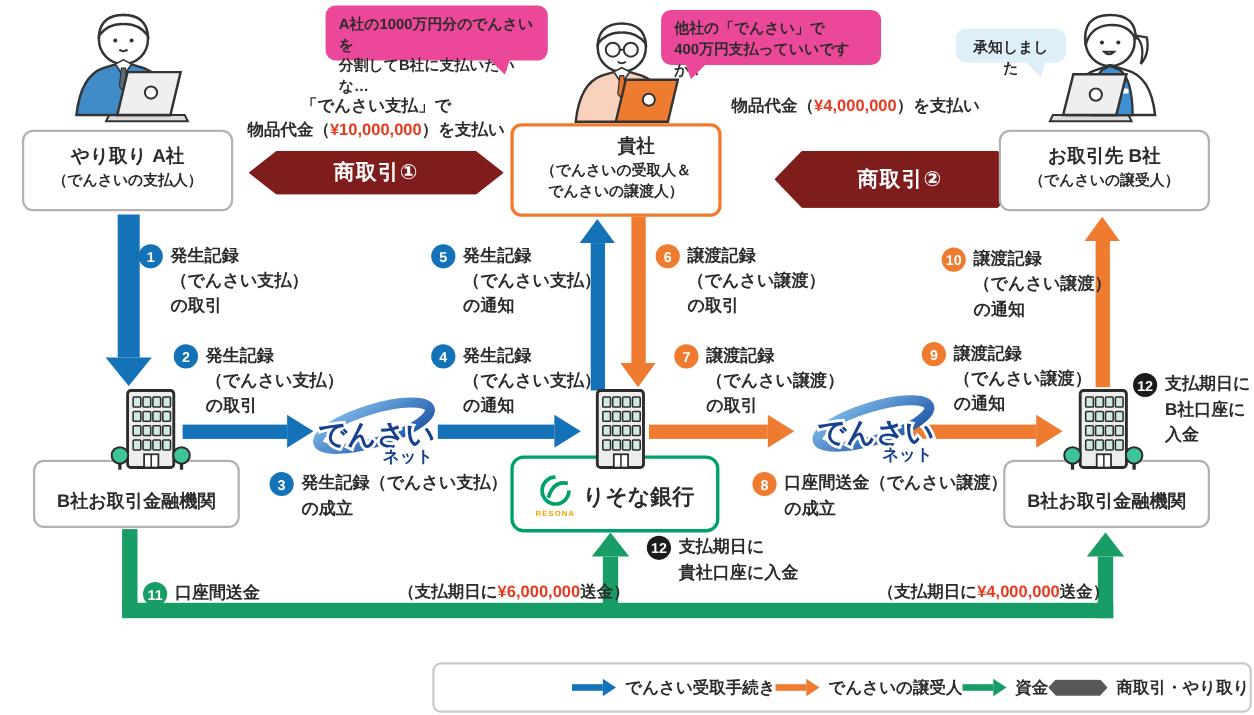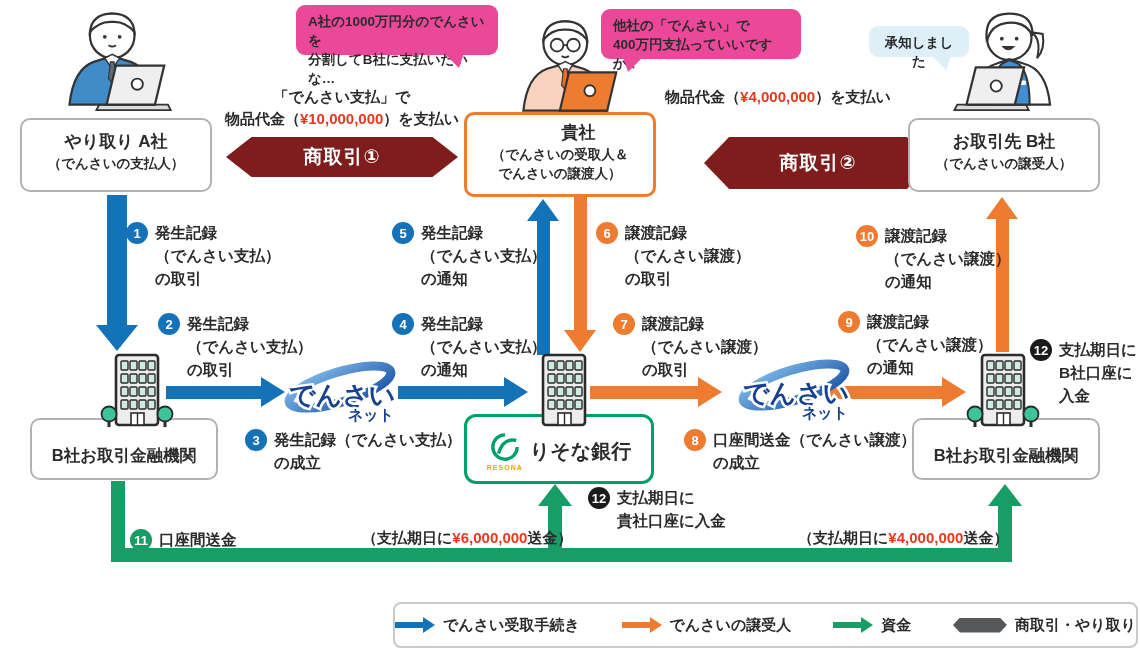--- a/index.html
+++ b/index.html
@@ -52,21 +52,21 @@
   .tri-down-sm{border-left:16px solid transparent;border-right:16px solid transparent;border-top:22px solid #EE7B30;}
   .tri-up-b{border-left:16px solid transparent;border-right:16px solid transparent;border-bottom:22px solid #1472B8;}
   .tri-up-o{border-left:16px solid transparent;border-right:16px solid transparent;border-bottom:22px solid #EE7B30;}
   .tri-up-g{border-left:17px solid transparent;border-right:17px solid transparent;border-bottom:22px solid #189D67;}
   .tri-right-b{border-top:15px solid transparent;border-bottom:15px solid transparent;border-left:24px solid #1472B8;}
   .tri-right-o{border-top:15px solid transparent;border-bottom:15px solid transparent;border-left:24px solid #EE7B30;}
   
   .note{position:absolute;font-size:15px;font-weight:700;white-space:nowrap;}
   
   .legend{position:absolute;border:2px solid #c9c9c9;border-radius:8px;display:flex;align-items:center;
-          justify-content:space-between;box-sizing:border-box;background:#fff;}
+          justify-content:flex-end;box-sizing:border-box;background:#fff;}
   .lg-item{display:flex;align-items:center;gap:8px;font-size:15px;font-weight:700;}
   .lg-arrow{display:flex;align-items:center;}
   .lg-shaft{width:28px;height:6px;}
   .lg-head{width:0;height:0;border-top:8px solid transparent;border-bottom:8px solid transparent;border-left-width:12px;border-left-style:solid;}
   .lg-pill{width:54px;height:15px;background:#57585A;clip-path:polygon(0 50%,13% 0,87% 0,100% 50%,87% 100%,13% 100%);}
   svg text{font-family:"Liberation Sans","DejaVu Sans",sans-serif;}
 </style>
 </head>
 <body>
 

